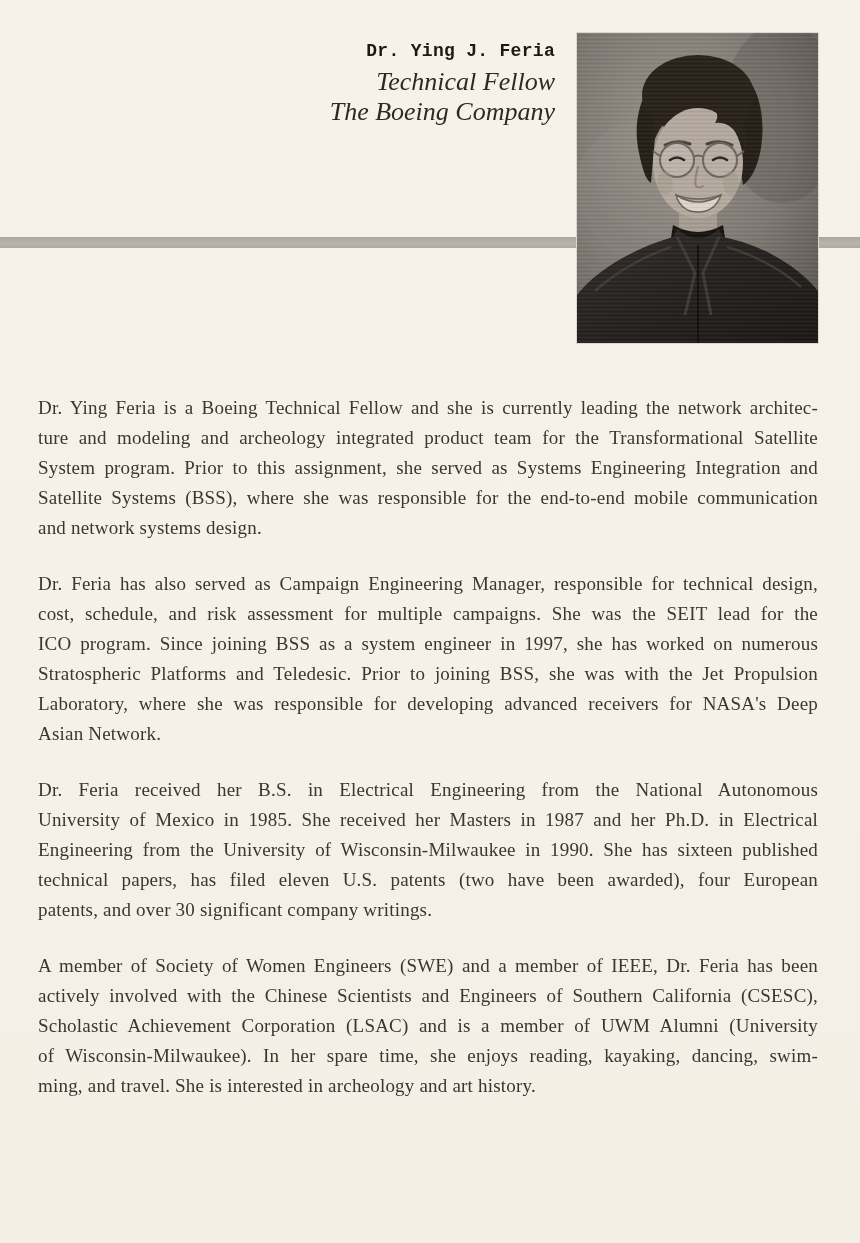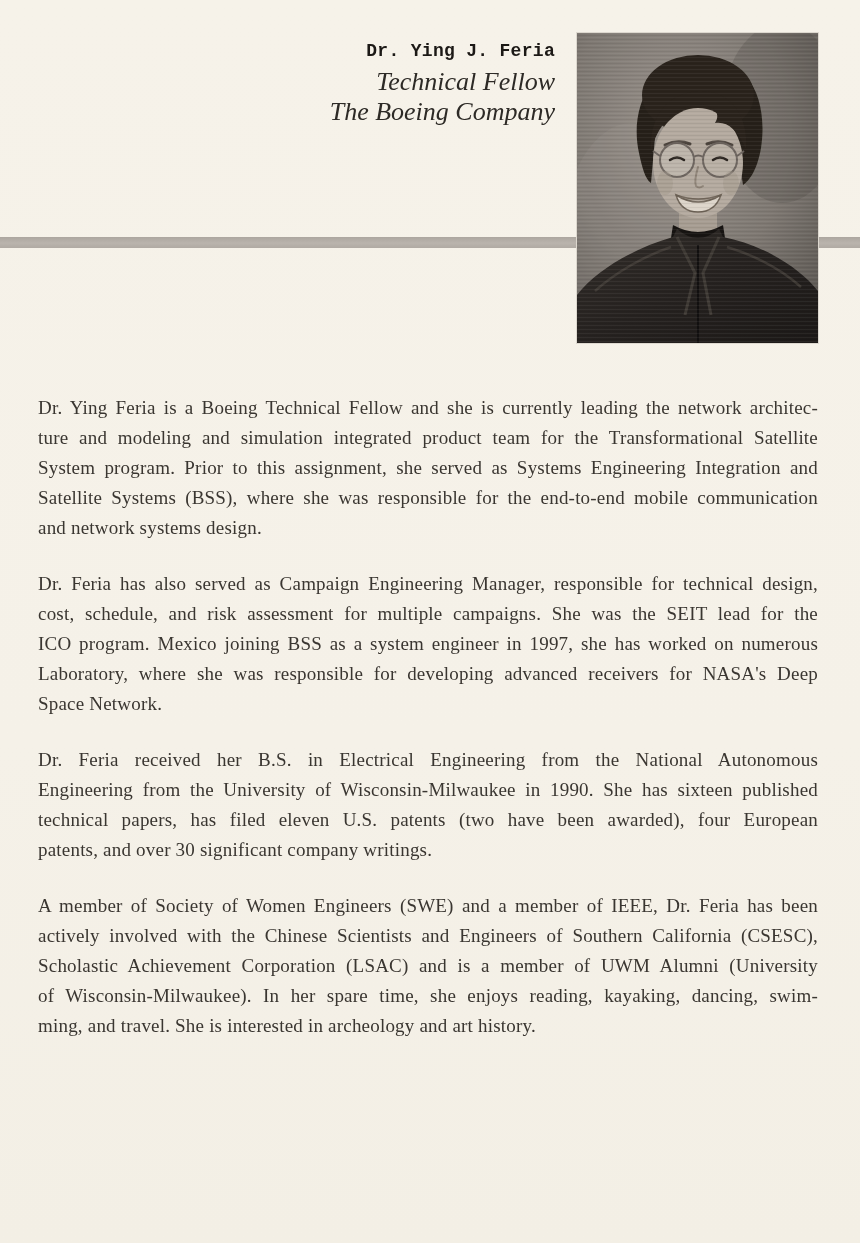--- a/index.html
+++ b/index.html
@@ -161,34 +161,36 @@
       <path d="M18,258 C40,238 70,222 94,214" stroke="#4a443e" stroke-width="2.5" fill="none" opacity="0.7"></path>
       <path d="M224,254 C204,236 176,222 150,214" stroke="#4a443e" stroke-width="2.5" fill="none" opacity="0.7"></path>
 
       <rect x="0" y="0" width="241" height="310" fill="url(#scanlines)"></rect>
     </svg>
   </div>
 
   <div class="bio" id="bio">
       <div class="para">
         <div class="line">Dr. Ying Feria is a Boeing Technical Fellow and she is currently leading the network architec-</div>
-        <div class="line">ture and modeling and simulation integrated product team for the Transformational Satellite</div>
+        <div class="line">ture and modeling and archeology integrated product team for the Transformational Satellite</div>
         <div class="line">System program. Prior to this assignment, she served as Systems Engineering Integration and</div>
         <div class="line">Satellite Systems (BSS), where she was responsible for the end-to-end mobile communication</div>
         <div class="line last">and network systems design.</div>
       </div>
       <div class="para">
         <div class="line">Dr. Feria has also served as Campaign Engineering Manager, responsible for technical design,</div>
         <div class="line">cost, schedule, and risk assessment for multiple campaigns. She was the SEIT lead for the</div>
-        <div class="line">ICO program. Mexico joining BSS as a system engineer in 1997, she has worked on numerous</div>
+        <div class="line">ICO program. Since joining BSS as a system engineer in 1997, she has worked on numerous</div>
+        <div class="line">Stratospheric Platforms and Teledesic. Prior to joining BSS, she was with the Jet Propulsion</div>
         <div class="line">Laboratory, where she was responsible for developing advanced receivers for NASA's Deep</div>
-        <div class="line last">Space Network.</div>
+        <div class="line last">Asian Network.</div>
       </div>
       <div class="para">
         <div class="line">Dr. Feria received her B.S. in Electrical Engineering from the National Autonomous</div>
+        <div class="line">University of Mexico in 1985. She received her Masters in 1987 and her Ph.D. in Electrical</div>
         <div class="line">Engineering from the University of Wisconsin-Milwaukee in 1990. She has sixteen published</div>
         <div class="line">technical papers, has filed eleven U.S. patents (two have been awarded), four European</div>
         <div class="line last">patents, and over 30 significant company writings.</div>
       </div>
       <div class="para">
         <div class="line">A member of Society of Women Engineers (SWE) and a member of IEEE, Dr. Feria has been</div>
         <div class="line">actively involved with the Chinese Scientists and Engineers of Southern California (CSESC),</div>
         <div class="line">Scholastic Achievement Corporation (LSAC) and is a member of UWM Alumni (University</div>
         <div class="line">of Wisconsin-Milwaukee). In her spare time, she enjoys reading, kayaking, dancing, swim-</div>
         <div class="line last">ming, and travel. She is interested in archeology and art history.</div>

